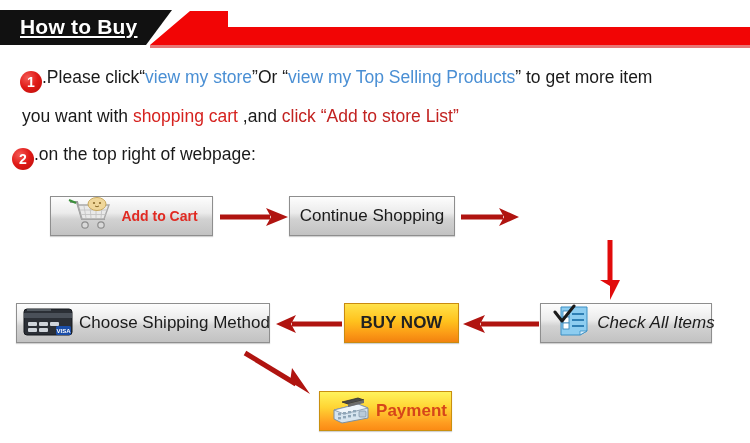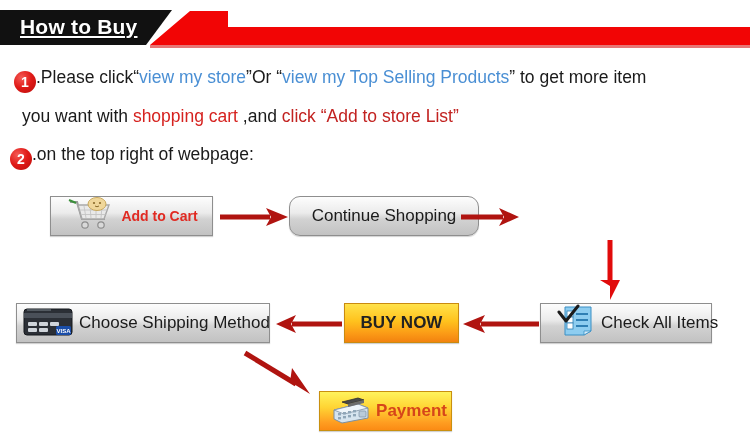--- a/index.html
+++ b/index.html
@@ -30,23 +30,23 @@
 
   
   .lines{position:absolute;left:0;top:56px;width:750px;}
   .line{
     position:relative;
     font-size:17.5px;
     color:#1a1a1a;
     white-space:nowrap;
     line-height:1;
   }
-  .l1{position:absolute;left:14px;top:13px;}
+  .l1{position:absolute;left:20px;top:13px;}
   .l2{position:absolute;left:22px;top:52px;}
-  .l3{position:absolute;left:10px;top:90px;}
+  .l3{position:absolute;left:0;top:90px;padding-left:12px;}
 
   .badge{
     display:inline-block;
     width:22px;height:22px;border-radius:50%;
     background:radial-gradient(circle at 34% 30%,#f45a55 0%,#e01a17 48%,#b80d0a 100%);
     color:#ffffff;
     font-size:14px;font-weight:bold;
     text-align:center;line-height:22px;
     vertical-align:-4px;
     margin-right:0px;
@@ -144,21 +144,21 @@
       </svg>
     </span>
     <span class="lbl addcart-text">Add to Cart</span>
   </div>
 
   <svg class="arrow" style="left:218px;top:206px;" width="72" height="22" viewBox="0 0 72 22">
     <line x1="2" y1="11" x2="52" y2="11" stroke="#b01410" stroke-width="5"></line>
     <polygon points="48,2 70,11 48,20 53,11" fill="#b01410"></polygon>
   </svg>
 
-  <div class="box" style="left:289px;top:196px;width:190px;height:40px;border-radius:11px;">
+  <div class="box" style="left:289px;top:196px;width:166px;height:40px;">
     <span class="lbl">Continue Shopping</span>
   </div>
 
   <svg class="arrow" style="left:459px;top:206px;" width="62" height="22" viewBox="0 0 62 22">
     <line x1="2" y1="11" x2="44" y2="11" stroke="#b01410" stroke-width="5"></line>
     <polygon points="40,2 60,11 40,20 45,11" fill="#b01410"></polygon>
   </svg>
 
 
   <svg class="arrow" style="left:595px;top:240px;" width="30" height="62" viewBox="0 0 30 62">
@@ -191,21 +191,21 @@
 
   <div class="box box-orange" style="left:344px;top:303px;width:115px;height:40px;">
     <span class="lbl">BUY NOW</span>
   </div>
 
   <svg class="arrow" style="left:463px;top:313px;" width="78" height="22" viewBox="0 0 78 22">
     <line x1="18" y1="11" x2="76" y2="11" stroke="#b01410" stroke-width="5"></line>
     <polygon points="22,2 0,11 22,20 17,11" fill="#b01410"></polygon>
   </svg>
 
-  <div class="box" style="left:540px;top:303px;width:172px;height:40px;gap:4px;padding-left:16px;justify-content:flex-start;">
+  <div class="box" style="left:540px;top:303px;width:172px;height:40px;gap:4px;padding-left:16px;justify-content:center;font-style:italic;">
     <span class="icon">
       <svg width="40" height="34" viewBox="0 0 40 34">
         <path d="M8 3 L34 3 L34 27 L27 31 L8 31 Z" fill="#8ecdf0" stroke="#3a8fc4" stroke-width="1"></path>
         <path d="M34 27 L27 31 L27 27 Z" fill="#d9eefb" stroke="#3a8fc4" stroke-width="0.8"></path>
         <g stroke="#2f7fb4" stroke-width="2">
           <line x1="19" y1="10" x2="31" y2="10"></line>
           <line x1="19" y1="16" x2="31" y2="16"></line>
           <line x1="19" y1="22" x2="31" y2="22"></line>
         </g>
         <g fill="#ffffff" stroke="#2f7fb4" stroke-width="0.8">

